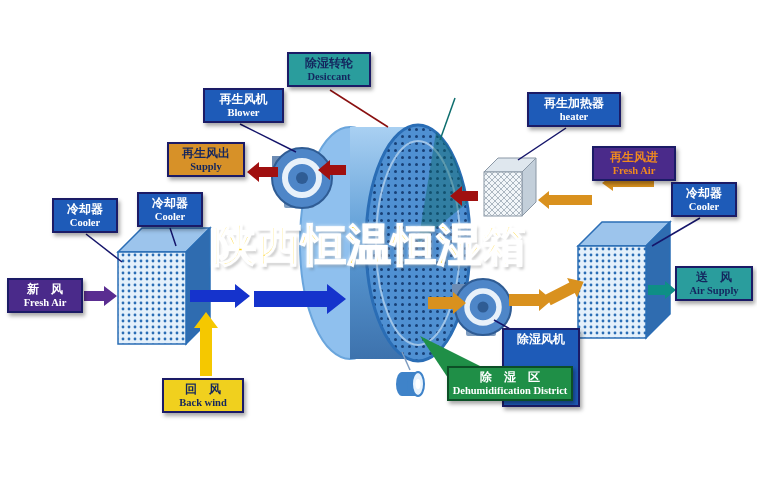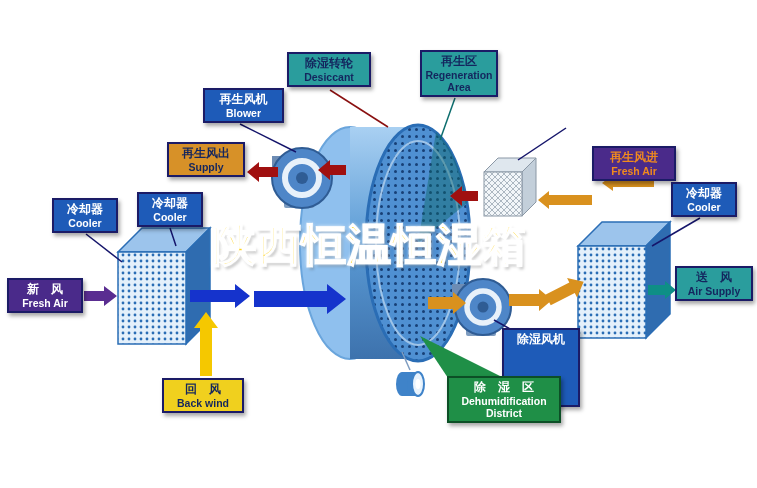--- a/index.html
+++ b/index.html
@@ -1,18 +1,18 @@
 <!DOCTYPE html>
 <html><head>
 <meta charset="utf-8">
 <style>
   html,body{margin:0;padding:0;background:#ffffff;}
   #canvas{
     position:relative;width:757px;height:488px;background:#ffffff;overflow:hidden;
-    font-family:Liberation Sans, sans-serif;
+    font-family:Liberation Serif, serif;
   }
   #art{position:absolute;left:0;top:0;z-index:1;}
   .lbl{
     position:absolute;z-index:2;box-sizing:border-box;
     border:2px solid #1b1b66;box-shadow:2px 3px 4px rgba(0,0,0,.35);
     display:flex;flex-direction:column;align-items:center;justify-content:center;
     text-align:center;font-weight:bold;padding:2px 3px;
   }
   .lbl .zh{font-size:12px;line-height:1.25;white-space:pre;}
   .lbl .en{font-size:10.5px;line-height:1.15;}
@@ -132,30 +132,30 @@
     <line x1="86" y1="234" x2="122" y2="262" stroke="#15156b" stroke-width="1.5"></line>
     <line x1="700" y1="218" x2="652" y2="246" stroke="#15156b" stroke-width="1.5"></line>
     <line x1="512" y1="330" x2="494" y2="320" stroke="#15156b" stroke-width="1.5"></line>
   </svg>
 
   <div class="lbl c-teal" style="left:287px;top:52px;width:84px;">
     <span class="zh">除湿转轮</span>
     <span class="en">Desiccant</span>
   </div>
 
-  <div class="lbl c-teal" style="left:420px;top:50px;width:78px;">
-    <span class="zh">再生区</span>
-    <span class="en">Regeneration Area</span>
-  </div>
 
   <div class="lbl c-blue" style="left:203px;top:88px;width:81px;">
     <span class="zh">再生风机</span>
     <span class="en">Blower</span>
   </div>
 
+  <div class="lbl c-blue" style="left:527px;top:92px;width:94px;">
+    <span class="zh">再生加热器</span>
+    <span class="en">heater</span>
+  </div>
 
   <div class="lbl c-orange" style="left:167px;top:142px;width:78px;">
     <span class="zh">再生风出</span>
     <span class="en">Supply</span>
   </div>
 
   <div class="lbl c-purple-or" style="left:592px;top:146px;width:84px;">
     <span class="zh">再生风进</span>
     <span class="en">Fresh Air</span>
   </div>
@@ -188,20 +188,20 @@
   <div class="lbl c-yellow" style="left:162px;top:378px;width:82px;">
     <span class="zh">回　风</span>
     <span class="en">Back wind</span>
   </div>
 
   <div class="lbl c-blue" style="left:502px;top:328px;width:78px;gap:44px;">
     <span class="zh">除湿风机</span>
     <span class="en">Blower</span>
   </div>
 
-  <div class="lbl c-green" style="left:447px;top:376px;width:114px;">
+  <div class="lbl c-green" style="left:447px;top:366px;width:126px;">
     <span class="zh">除　湿　区</span>
     <span class="en">Dehumidification District</span>
   </div>
 
   <div id="watermark">陕西恒温恒湿箱</div>
 
 </div>
 
 </body></html>

